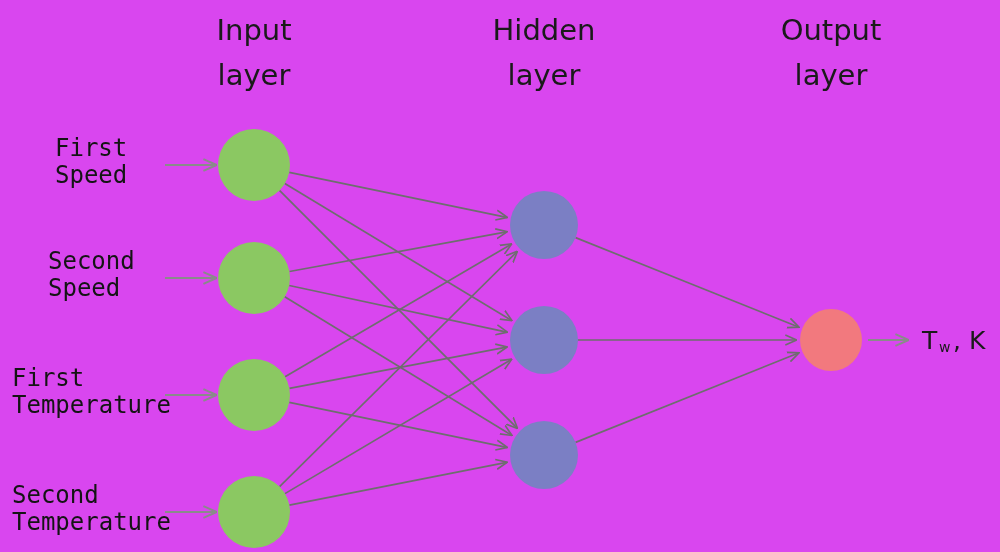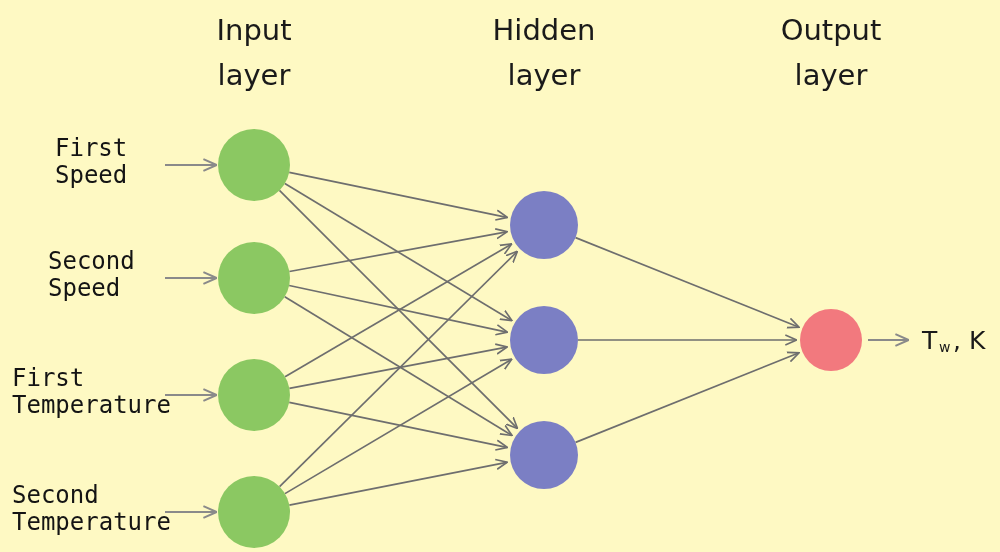--- a/index.html
+++ b/index.html
@@ -7,21 +7,21 @@
     padding: 0;
     background: #ffffff;
   }
   body {
     font-family: "DejaVu Sans", sans-serif;
   }
   #diagram-root {
     position: relative;
     width: 1000px;
     height: 552px;
-    background: #fef9c3;
+    background: #d946ef;
     overflow: hidden;
   }
   #nn-svg {
     position: absolute;
     left: 0;
     top: 0;
     width: 1000px;
     height: 552px;
     display: block;
   }

